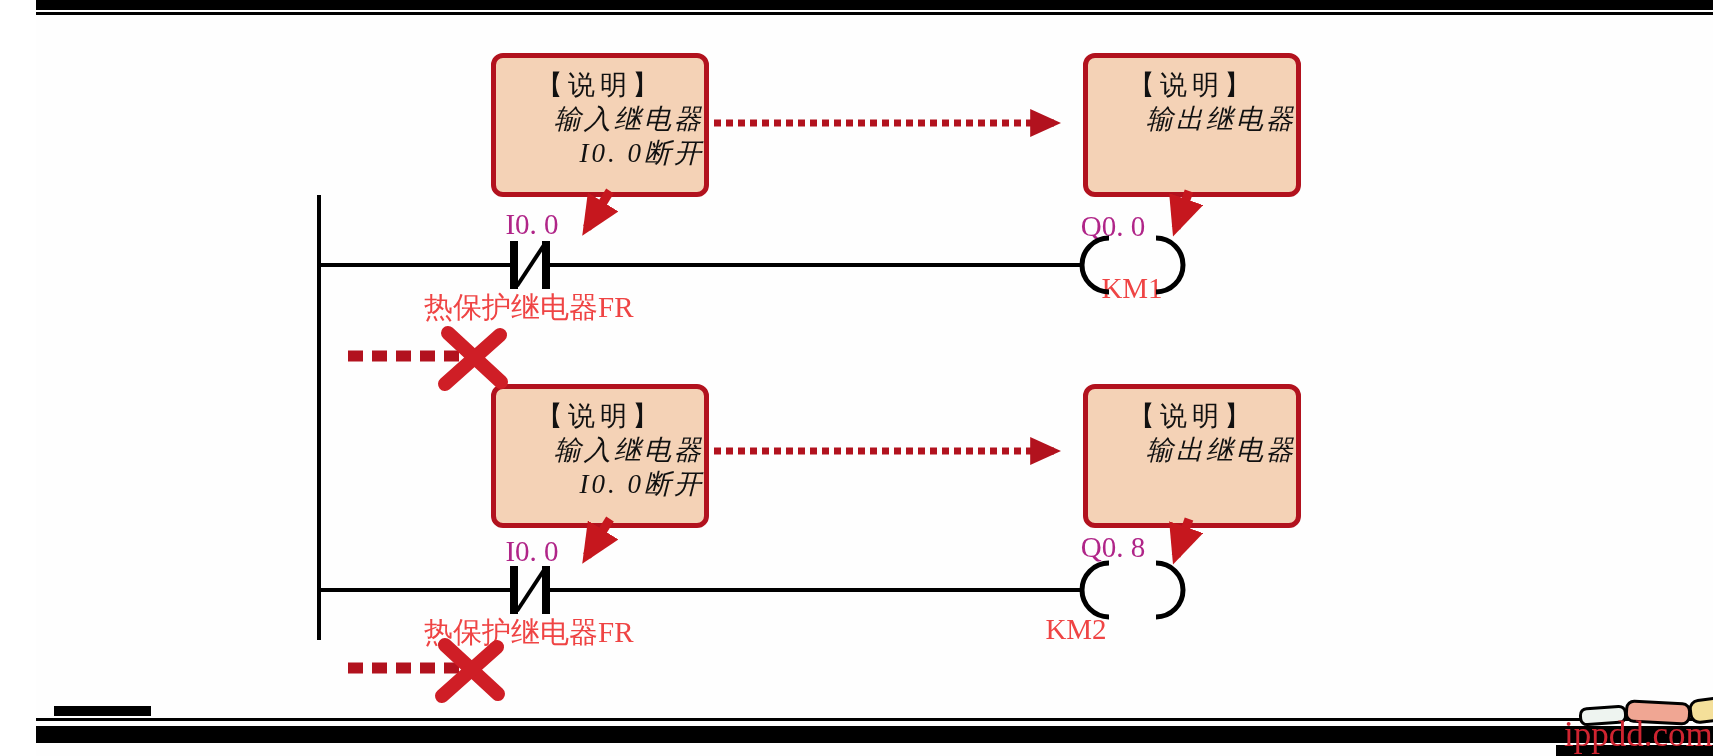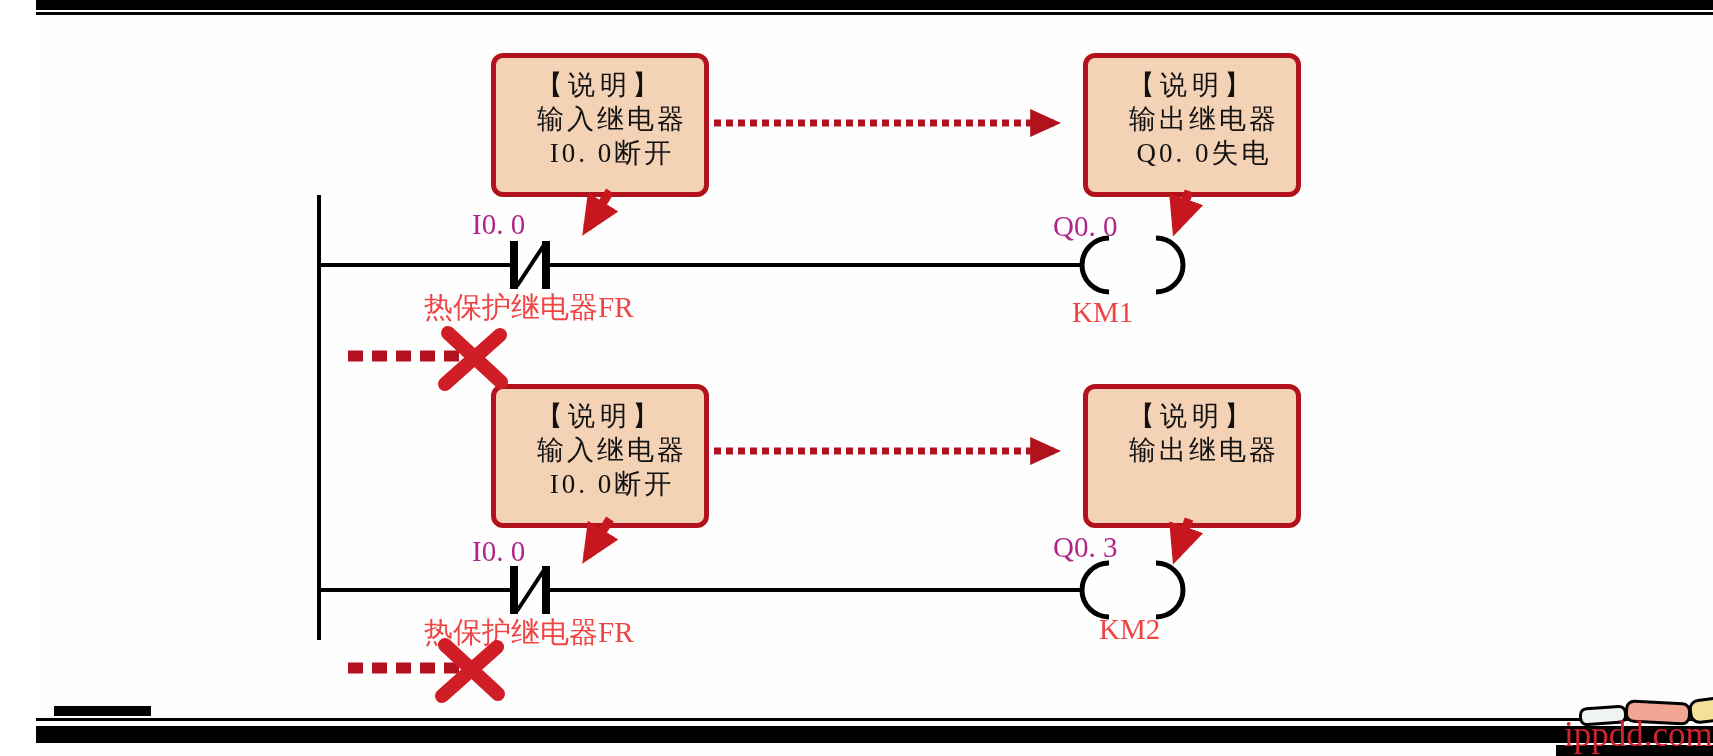--- a/index.html
+++ b/index.html
@@ -10,30 +10,30 @@
   }
   
   .bar{position:absolute;background:#000;}
   
   .callout{
     position:absolute;width:208px;height:124px;
     background:#f4d2b6;border:5px solid #b2121e;border-radius:12px;
     color:#111;text-align:center;padding-top:10px;box-sizing:content-box;
   }
   .callout .title{font-size:27px;letter-spacing:5px;line-height:34px;}
-  .callout .ln{font-size:27px;letter-spacing:3px;line-height:34px;text-align:center;margin-left:24px;}
+  .callout .ln{font-size:27px;letter-spacing:3px;line-height:34px;text-align:right;margin-left:24px;font-style:italic;}
   .c1{left:455px;top:53px;}
   .c2{left:1047px;top:53px;}
   .c3{left:455px;top:384px;}
   .c4{left:1047px;top:384px;}
   
   .lbl{position:absolute;font-size:29px;white-space:nowrap;}
   .magenta{color:#b02588;}
   .black{color:#ef4444;}
-  .ctr{width:120px;}
+  .ctr{width:120px;text-align:center;}
   
   #overlay{position:absolute;left:0;top:0;pointer-events:none;}
   
   .watermark{
     position:absolute;left:1528px;top:715px;font-size:35px;color:#cf2430;
     font-family:"Liberation Serif","DejaVu Serif",serif;z-index:6;
   }
   .pill{position:absolute;border:3px solid #000;z-index:6;}
   .pill.white{left:1543px;top:706px;width:42px;height:13px;border-radius:8px;background:#eef4f0;transform:rotate(-4deg);}
   .pill.pink{left:1589px;top:701px;width:60px;height:17px;border-radius:9px;background:#f0a693;transform:rotate(3deg);}
@@ -48,41 +48,40 @@
   <div class="bar" style="left:0;top:12px;width:1713px;height:3px;"></div>
 
   <div class="callout c1">
     <div class="title">【说明】</div>
     <div class="ln">输入继电器</div>
     <div class="ln">I0. 0断开</div>
   </div>
   <div class="callout c2">
     <div class="title">【说明】</div>
     <div class="ln">输出继电器</div>
-    <div class="ln">Q0. 0失电</div>
   </div>
   <div class="callout c3">
     <div class="title">【说明】</div>
     <div class="ln">输入继电器</div>
     <div class="ln">I0. 0断开</div>
   </div>
   <div class="callout c4">
     <div class="title">【说明】</div>
     <div class="ln">输出继电器</div>
   </div>
 
   <div class="lbl magenta ctr" style="left:436px;top:208px;">I0. 0</div>
   <div class="lbl magenta ctr" style="left:1017px;top:210px;">Q0. 0</div>
   <div class="lbl black" style="left:388px;top:288px;">热保护继电器FR</div>
-  <div class="lbl black ctr" style="left:1036px;top:296px;">KM1</div>
+  <div class="lbl black ctr" style="left:1036px;top:272px;">KM1</div>
 
   <div class="lbl magenta ctr" style="left:436px;top:535px;">I0. 0</div>
-  <div class="lbl magenta ctr" style="left:1017px;top:531px;">Q0. 3</div>
+  <div class="lbl magenta ctr" style="left:1017px;top:531px;">Q0. 8</div>
   <div class="lbl black" style="left:388px;top:613px;">热保护继电器FR</div>
-  <div class="lbl black ctr" style="left:1063px;top:613px;">KM2</div>
+  <div class="lbl black ctr" style="left:980px;top:613px;">KM2</div>
 
   <svg id="overlay" width="1713" height="756" viewBox="0 0 1713 756">
     <defs>
       <marker id="ah-red" markerWidth="4.6" markerHeight="4" refX="3.4" refY="2" orient="auto" markerUnits="strokeWidth">
         <path d="M0,0 L4.4,2 L0,4 z" fill="#c6171e"></path>
       </marker>
       <marker id="ah-dark" markerWidth="4.6" markerHeight="4" refX="3.4" refY="2" orient="auto" markerUnits="strokeWidth">
         <path d="M0,0 L4.4,2 L0,4 z" fill="#b2121e"></path>
       </marker>
     </defs>

